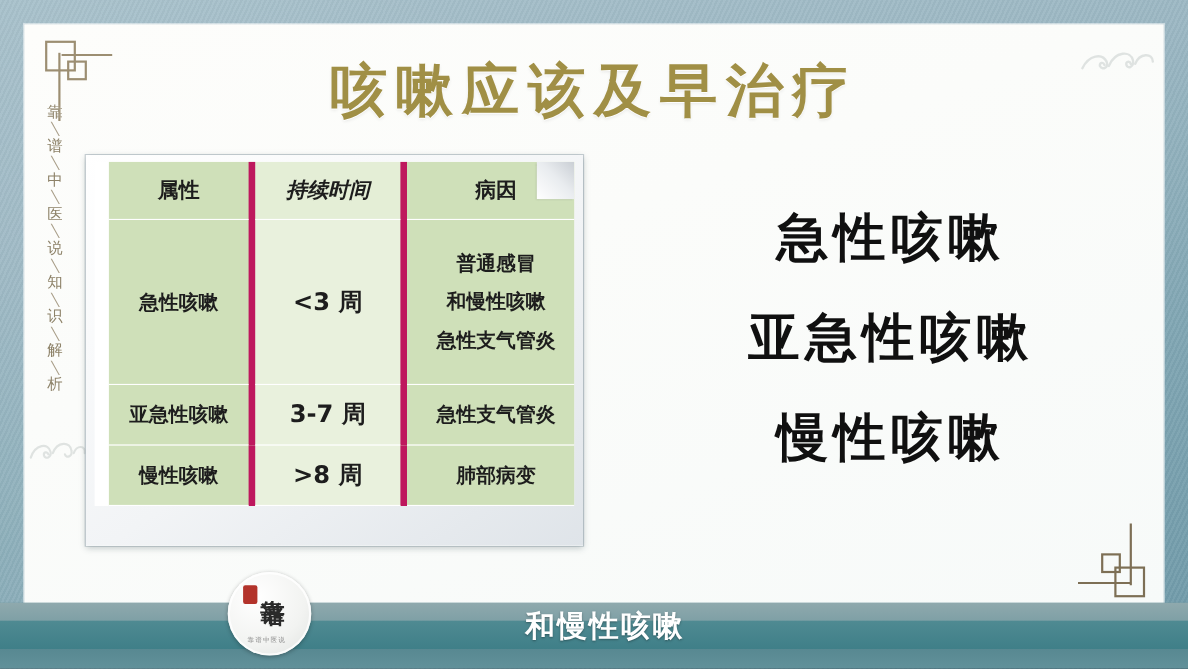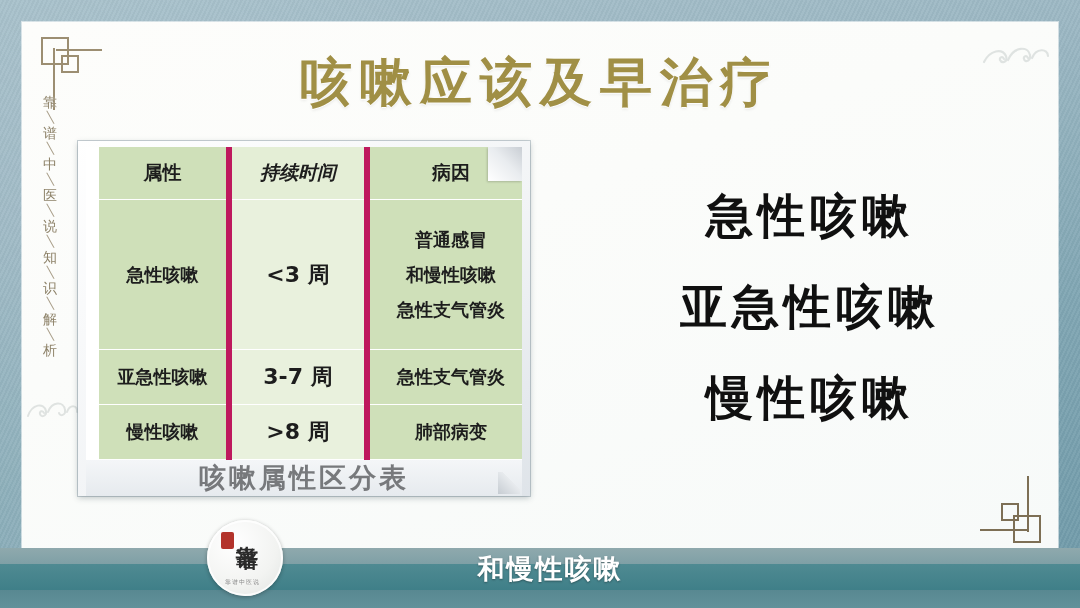--- a/index.html
+++ b/index.html
@@ -251,21 +251,20 @@
         </tr>
         <tr class="r3">
           <td class="colA">慢性咳嗽</td>
           <td class="colB">&gt;8 周</td>
           <td class="colC">肺部病变</td>
         </tr>
       </tbody>
         </table>
       <div class="curl"></div>
     </div>
-    <div class="caption">咳嗽属性区分表</div>
   </div>
 
   <div class="brush">
     <div>急性咳嗽</div>
     <div>亚急性咳嗽</div>
     <div>慢性咳嗽</div>
   </div>
 
   <div class="botband"></div>
   <div class="subbar">

